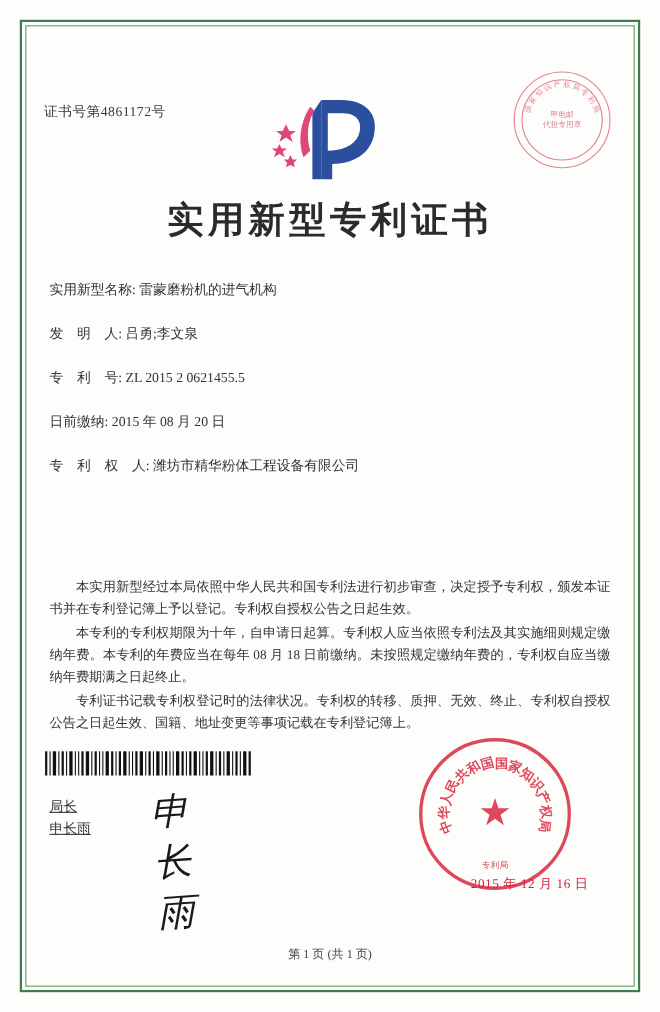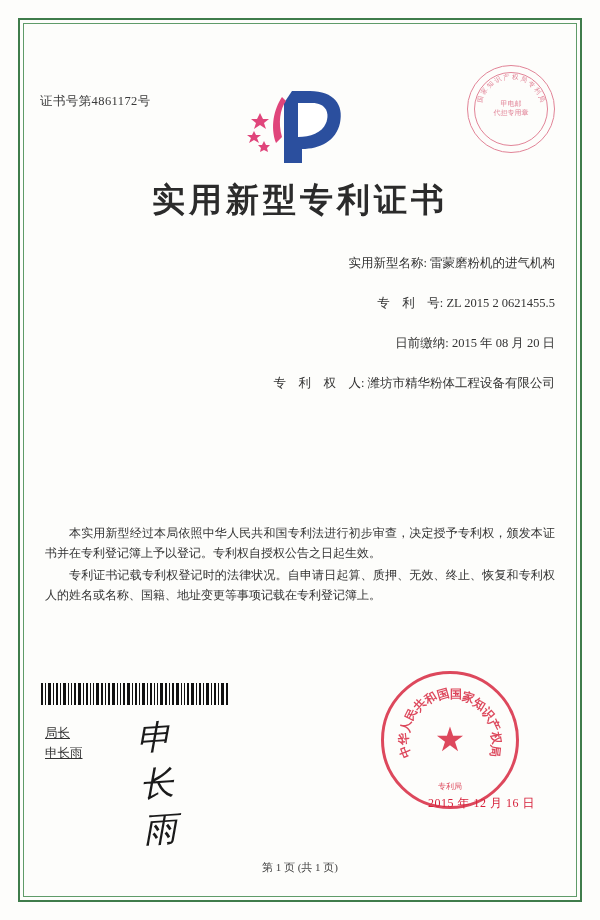--- a/index.html
+++ b/index.html
@@ -133,21 +133,20 @@
     left: 22px;
     right: 22px;
     top: 232px;
   }
   .field {
     font-size: 12.5px;
     color: #333;
     margin-bottom: 23px;
     line-height: 17px;
     white-space: nowrap;
-    text-align: right;
   }
   .field .lbl {
     display: inline-block;
   }
   .field .val {
     display: inline-block;
   }
 
   
   .paras {
@@ -316,36 +315,41 @@
     </div>
 
     <div class="title">实用新型专利证书</div>
 
     <div class="fields">
       <div class="field">
         <span class="lbl">实用新型名称:</span>
         <span class="val">雷蒙磨粉机的进气机构</span>
       </div>
       <div class="field">
+        <span class="lbl">发　明　人:</span>
+        <span class="val">吕勇;李文泉</span>
+      </div>
+      <div class="field">
         <span class="lbl">专　利　号:</span>
         <span class="val">ZL 2015 2 0621455.5</span>
       </div>
       <div class="field">
         <span class="lbl">日前缴纳:</span>
         <span class="val">2015 年 08 月 20 日</span>
       </div>
       <div class="field">
         <span class="lbl">专　利　权　人:</span>
         <span class="val">潍坊市精华粉体工程设备有限公司</span>
       </div>
     </div>
 
     <div class="paras">
       <p>本实用新型经过本局依照中华人民共和国专利法进行初步审查，决定授予专利权，颁发本证书并在专利登记簿上予以登记。专利权自授权公告之日起生效。</p>
-      <p>专利证书记载专利权登记时的法律状况。自申请日起算、质押、无效、终止、恢复和专利权人的姓名或名称、国籍、地址变更等事项记载在专利登记簿上。</p>
+      <p>本专利的专利权期限为十年，自申请日起算。专利权人应当依照专利法及其实施细则规定缴纳年费。本专利的年费应当在每年 08 月 18 日前缴纳。未按照规定缴纳年费的，专利权自应当缴纳年费期满之日起终止。</p>
+      <p>专利证书记载专利权登记时的法律状况。专利权的转移、质押、无效、终止、专利权自授权公告之日起生效、国籍、地址变更等事项记载在专利登记簿上。</p>
     </div>
 
     <div class="barcode">
       <i style="left:0px;width:2px"></i>
         <i style="left:4px;width:1px"></i>
         <i style="left:7px;width:3px"></i>
       <i style="left:12px;width:1px"></i>
         <i style="left:15px;width:2px"></i>
         <i style="left:19px;width:1px"></i>
       <i style="left:22px;width:3px"></i>

